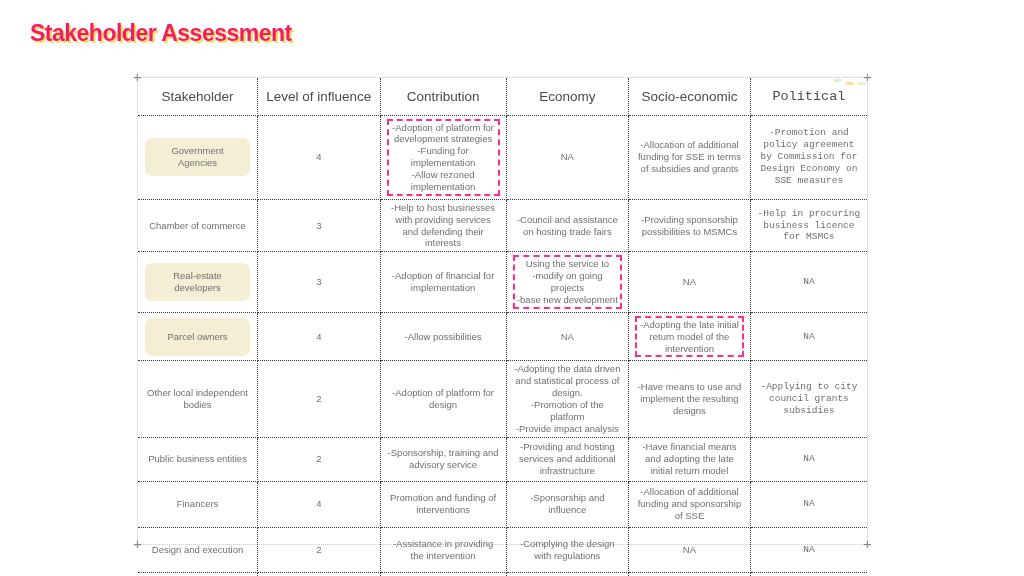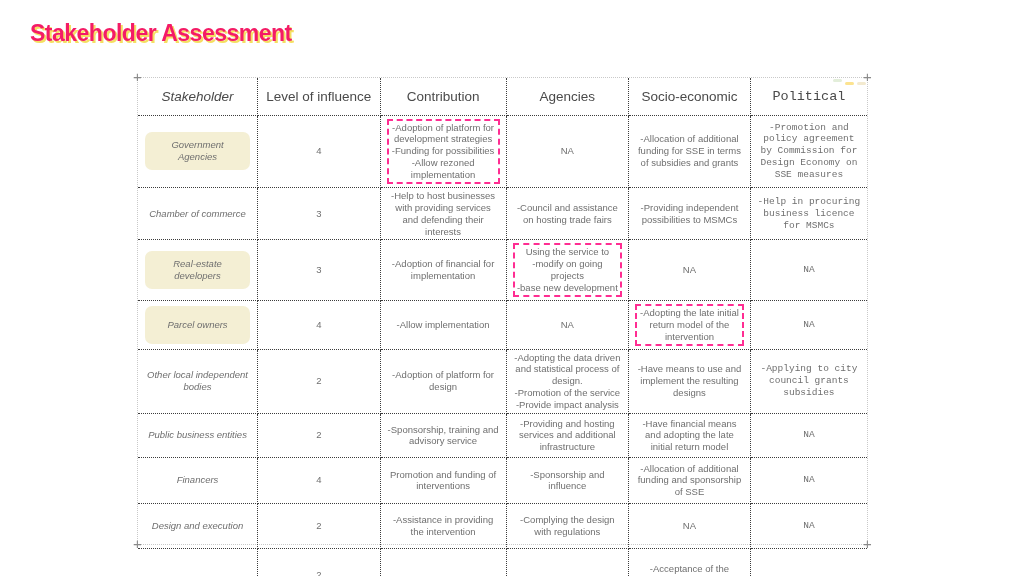--- a/index.html
+++ b/index.html
@@ -74,21 +74,21 @@
     vertical-align:middle;
     padding:2px 6px;
   }
   th{
     border-top:none;
     font-size:13.5px;
     font-weight:400;
     color:var(--head-ink);
     height:37px;
   }
-  th:first-child, td:first-child{border-left:none;font-style:italic;}
+  th:first-child, td:first-child{border-left:none;}
   th:last-child, td:last-child{border-right:none;font-family:Liberation Mono, monospace;}
   tbody tr:last-child td{border-bottom:none;}
   td{
     font-size:9.5px;
     color:var(--ink);
     line-height:1.25;
   }
   tbody tr:nth-child(1){height:52px;}
   tbody tr:nth-child(2){height:45px;}
   tbody tr:nth-child(3){height:46px;}
@@ -137,32 +137,32 @@
         <col class="c3">
         <col class="c4">
         <col class="c5">
         <col class="c6">
     </colgroup>
     <thead>
       <tr id="header-row">
           <th>Stakeholder</th>
           <th>Level of influence</th>
           <th>Contribution</th>
-          <th>Agencies</th>
+          <th>Economy</th>
           <th>Socio-economic</th>
           <th>Political</th>
         </tr>
     </thead>
     <tbody id="table-body">
         <tr>
           <td>
             <div class="name-box">Government Agencies</div>
           </td>
           <td>4</td>
-          <td><div class="pink-box"><span class="cell-line">-Adoption of platform for development strategies</span><span class="cell-line">-Funding for possibilities</span><span class="cell-line">-Allow rezoned implementation</span></div></td>
+          <td><div class="pink-box"><span class="cell-line">-Adoption of platform for development strategies</span><span class="cell-line">-Funding for implementation</span><span class="cell-line">-Allow rezoned implementation</span></div></td>
           <td>
             <div>
               <span class="cell-line">NA</span>
             </div>
           </td>
           <td>
             <div>
               <span class="cell-line">-Allocation of additional funding for SSE in terms of subsidies and grants</span>
             </div>
           </td>
@@ -180,21 +180,21 @@
               <span class="cell-line">-Help to host businesses with providing services and defending their interests</span>
             </div>
           </td>
           <td>
             <div>
               <span class="cell-line">-Council and assistance on hosting trade fairs</span>
             </div>
           </td>
           <td>
             <div>
-              <span class="cell-line">-Providing independent possibilities to MSMCs</span>
+              <span class="cell-line">-Providing sponsorship possibilities to MSMCs</span>
             </div>
           </td>
           <td>
             <div>
               <span class="cell-line">-Help in procuring business licence for MSMCs</span>
             </div>
           </td>
         </tr>
         <tr>
           <td>
@@ -218,21 +218,21 @@
             </div>
           </td>
         </tr>
         <tr>
           <td>
             <div class="name-box">Parcel owners</div>
           </td>
           <td>4</td>
           <td>
             <div>
-              <span class="cell-line">-Allow implementation</span>
+              <span class="cell-line">-Allow possibilities</span>
             </div>
           </td>
           <td>
             <div>
               <span class="cell-line">NA</span>
             </div>
           </td>
           <td><div class="pink-box"><span class="cell-line">-Adopting the late initial return model of the intervention</span></div></td>
           <td>
             <div>
@@ -244,21 +244,21 @@
           <td><span>Other local independent bodies</span></td>
           <td>2</td>
           <td>
             <div>
               <span class="cell-line">-Adoption of platform for design</span>
             </div>
           </td>
           <td>
             <div>
               <span class="cell-line">-Adopting the data driven and statistical process of design.</span>
-              <span class="cell-line">-Promotion of the service</span>
+              <span class="cell-line">-Promotion of the platform</span>
               <span class="cell-line">-Provide impact analysis</span>
             </div>
           </td>
           <td>
             <div>
               <span class="cell-line">-Have means to use and implement the resulting designs</span>
             </div>
           </td>
           <td>
             <div>

